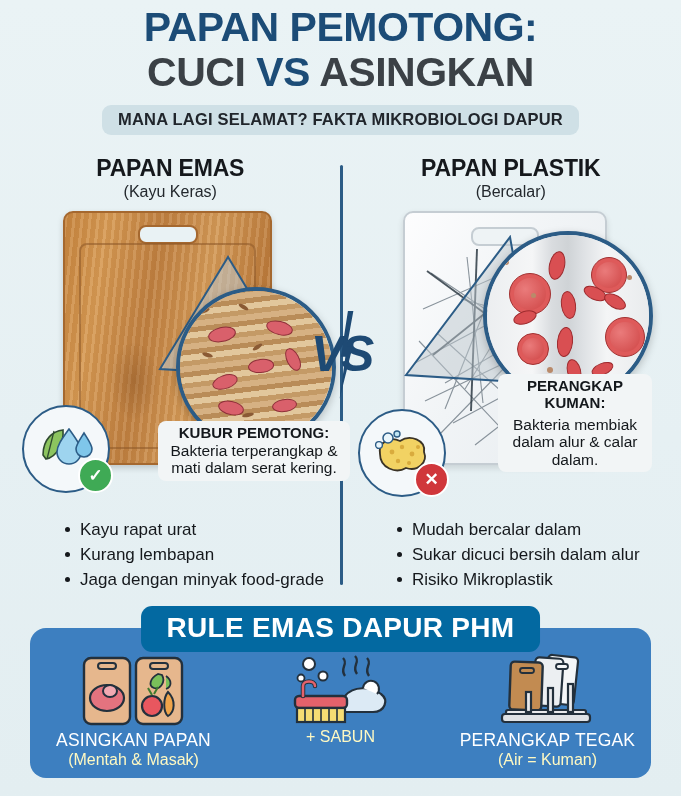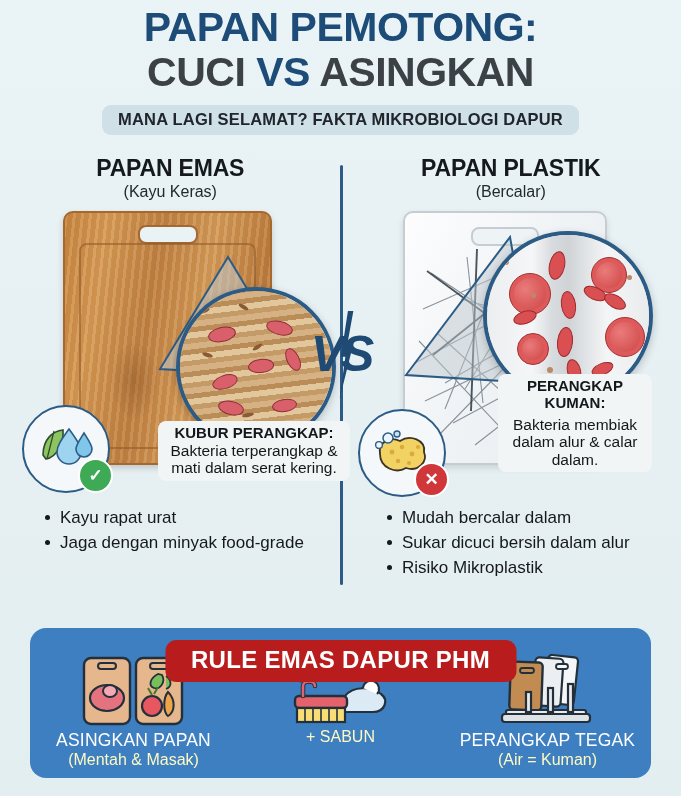--- a/index.html
+++ b/index.html
@@ -152,43 +152,42 @@
     text-align:center;color:#14181c;line-height:1.12;
   }
   .callout .ct{font-weight:bold;font-size:15px;display:block;}
   .callout .cb{font-size:15.5px;display:block;}
   .co-wood{left:158px;top:212px;width:180px;}
   .co-plast{left:498px;top:165px;width:142px;}
   .co-plast .ct{font-size:15px;line-height:1.1;}
   .co-plast .cb{font-size:15.5px;margin-top:5px;}
 
   
-  .bullets{display:flex;margin-top:4px;position:relative;}
+  .bullets{display:flex;margin-top:16px;position:relative;padding-left:20px;}
   .bcol{flex:1;padding-left:45px;box-sizing:border-box;}
   .bcol.right{padding-left:48px;}
   .bcol ul{margin:0;padding:0;list-style:none;}
   .bcol li{
     font-size:17px;color:#15181c;line-height:1.48;position:relative;padding-left:15px;
   }
   .bcol li::before{
     content:"";position:absolute;left:0;top:10px;width:5px;height:5px;
     border-radius:50%;background:#15181c;
   }
 
   
   .panel{
     position:absolute;left:30px;top:628px;width:621px;height:150px;
     background:#3d7fc0;border-radius:16px;
   }
   .panel-head{
     position:absolute;left:50%;top:-22px;transform:translateX(-50%);
-    background:#b91c1c;color:#fff;border-radius:11px;
-    padding:6px 26px 8px 26px;font-size:24px;font-weight:bold;letter-spacing:0.3px;
+    background:#0369a1;color:#fff;border-radius:11px;
+    padding:6px 26px 8px 26px;font-size:28px;font-weight:bold;letter-spacing:0.3px;
     white-space:nowrap;
-    margin-top:34px;
   }
   .panel-items{display:flex;height:100%;padding-top:24px;box-sizing:border-box;}
   .pitem{flex:1;text-align:center;}
   .pic{height:76px;display:flex;align-items:flex-end;justify-content:center;}
   .pitem h3{margin:2px 0 0 0;font-size:17.5px;font-weight:normal;color:#fff;letter-spacing:0.2px;}
   .pitem p{margin:0;font-size:16px;color:#fef9c3;}
 </style>
 </head>
 <body>
 
@@ -324,33 +323,34 @@
             <circle cx="46" cy="19" r="2"></circle>
         </g>
         <circle cx="16" cy="10" r="5" fill="#eaf6fb" stroke="#2c5c86" stroke-width="1.5"></circle>
         <circle cx="7" cy="17" r="3.4" fill="#eaf6fb" stroke="#2c5c86" stroke-width="1.4"></circle>
         <circle cx="25" cy="6" r="3" fill="#bfe4f2" stroke="#2c5c86" stroke-width="1.4"></circle>
       </svg>
       <div class="mini no">✕</div>
     </div>
 
     <div class="callout co-wood">
-      <span class="ct">KUBUR PERANGKAP:</span>
+      <span class="ct">KUBUR PEMOTONG:</span>
       <span class="cb">Bakteria terperangkap &amp; mati dalam serat kering.</span>
     </div>
     <div class="callout co-plast">
       <span class="ct">PERANGKAP KUMAN:</span>
       <span class="cb">Bakteria membiak dalam alur &amp; calar dalam.</span>
     </div>
   </div>
 
   <div class="bullets">
     <div class="bcol">
       <ul>
         <li>Kayu rapat urat</li>
+        <li>Kurang lembapan</li>
         <li>Jaga dengan minyak food-grade</li>
       </ul>
     </div>
     <div class="bcol right">
       <ul>
         <li>Mudah bercalar dalam</li>
         <li>Sukar dicuci bersih dalam alur</li>
         <li>Risiko Mikroplastik</li>
       </ul>
     </div>

